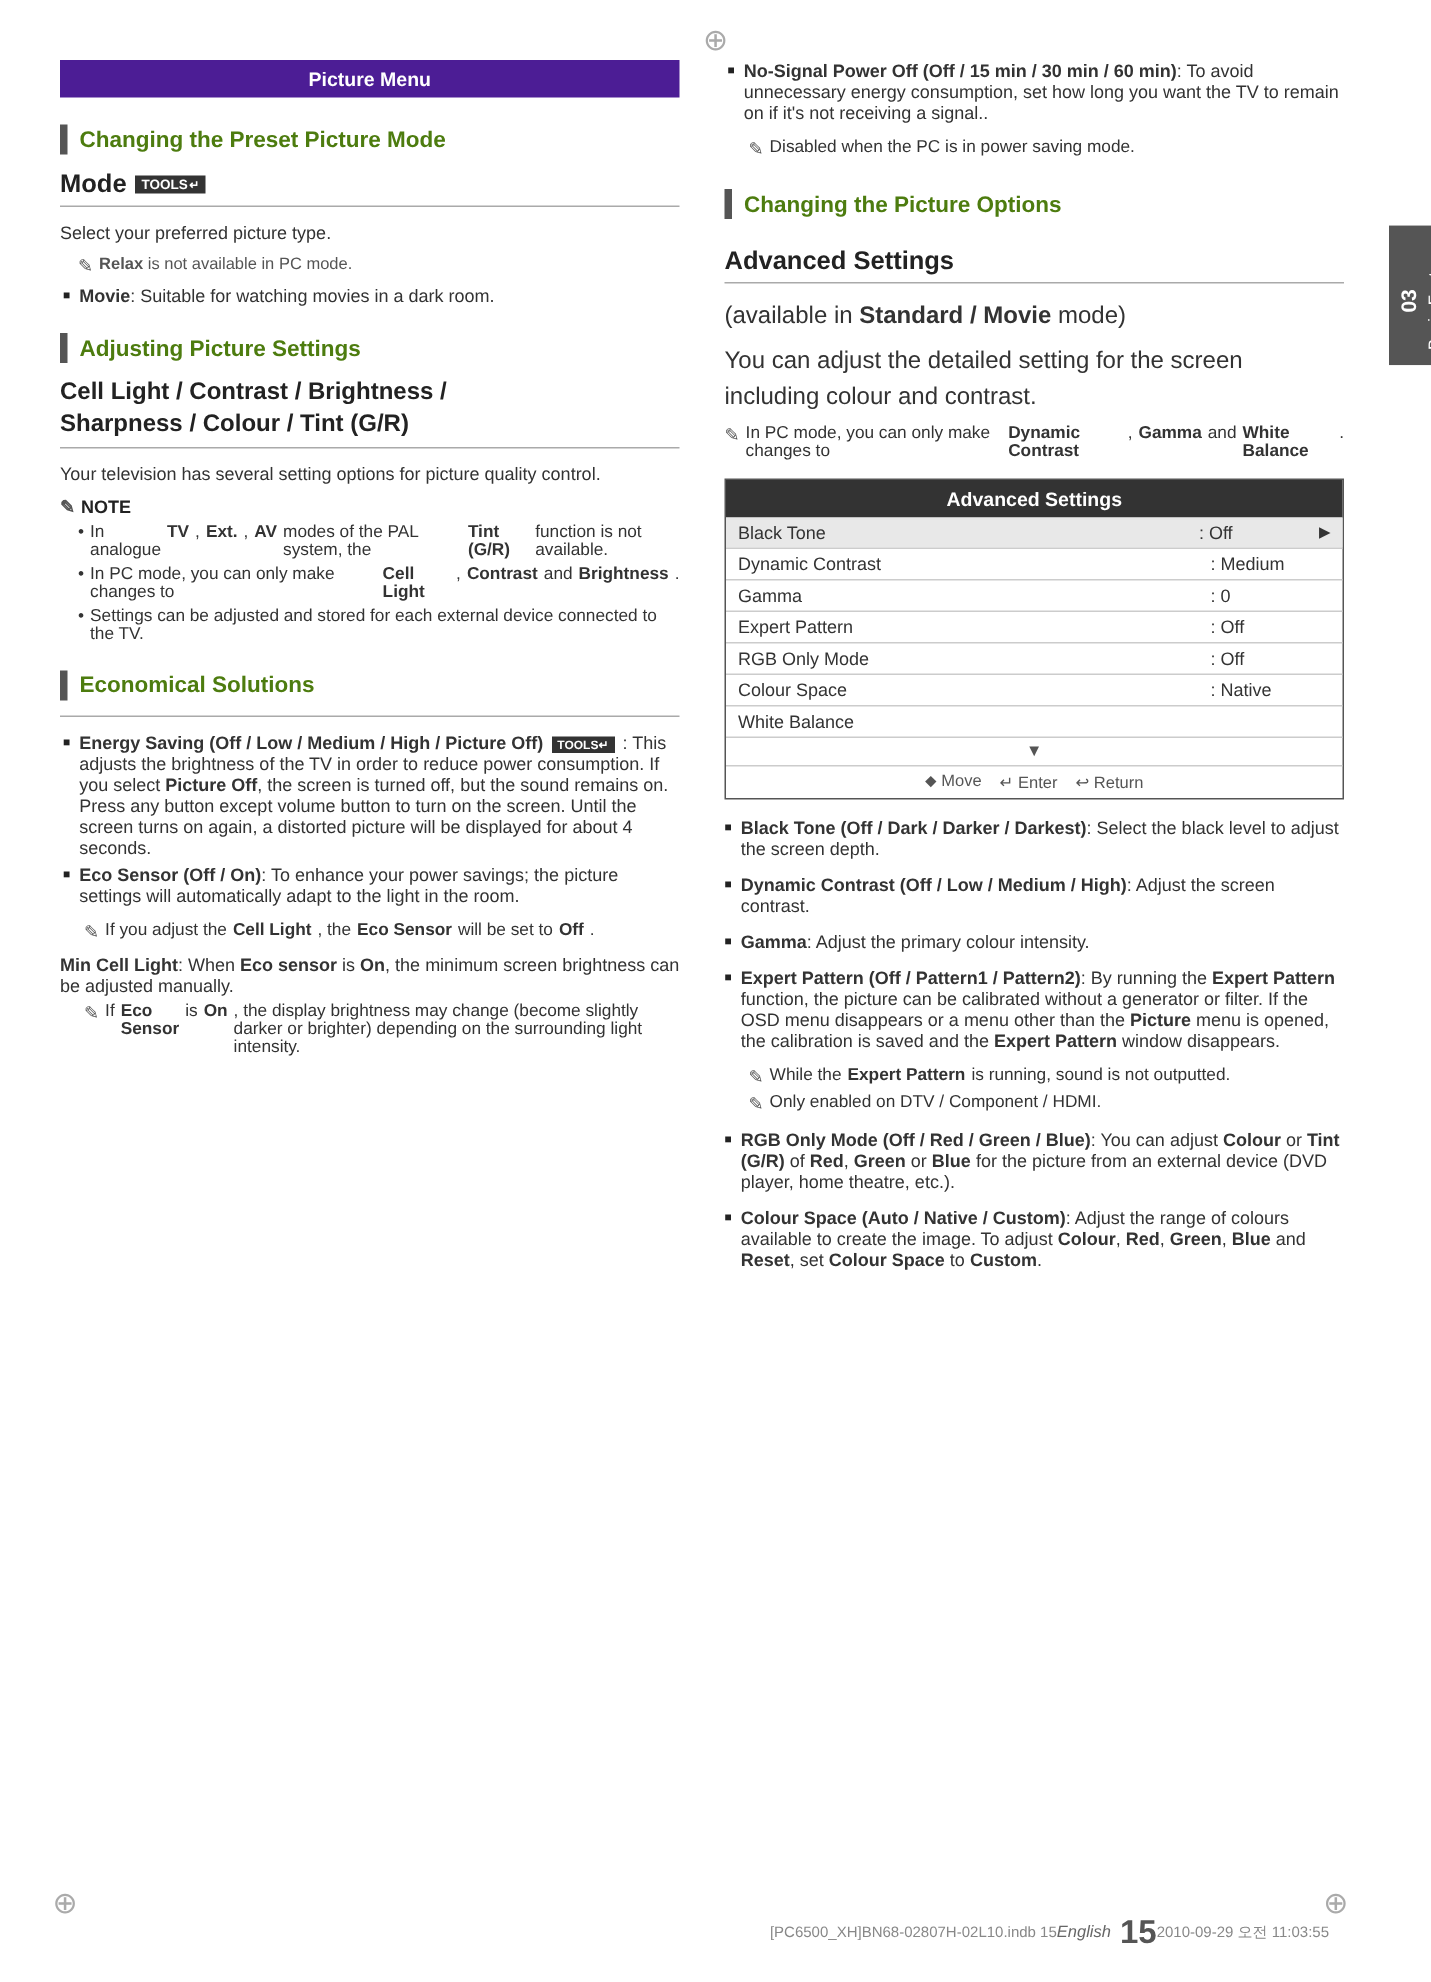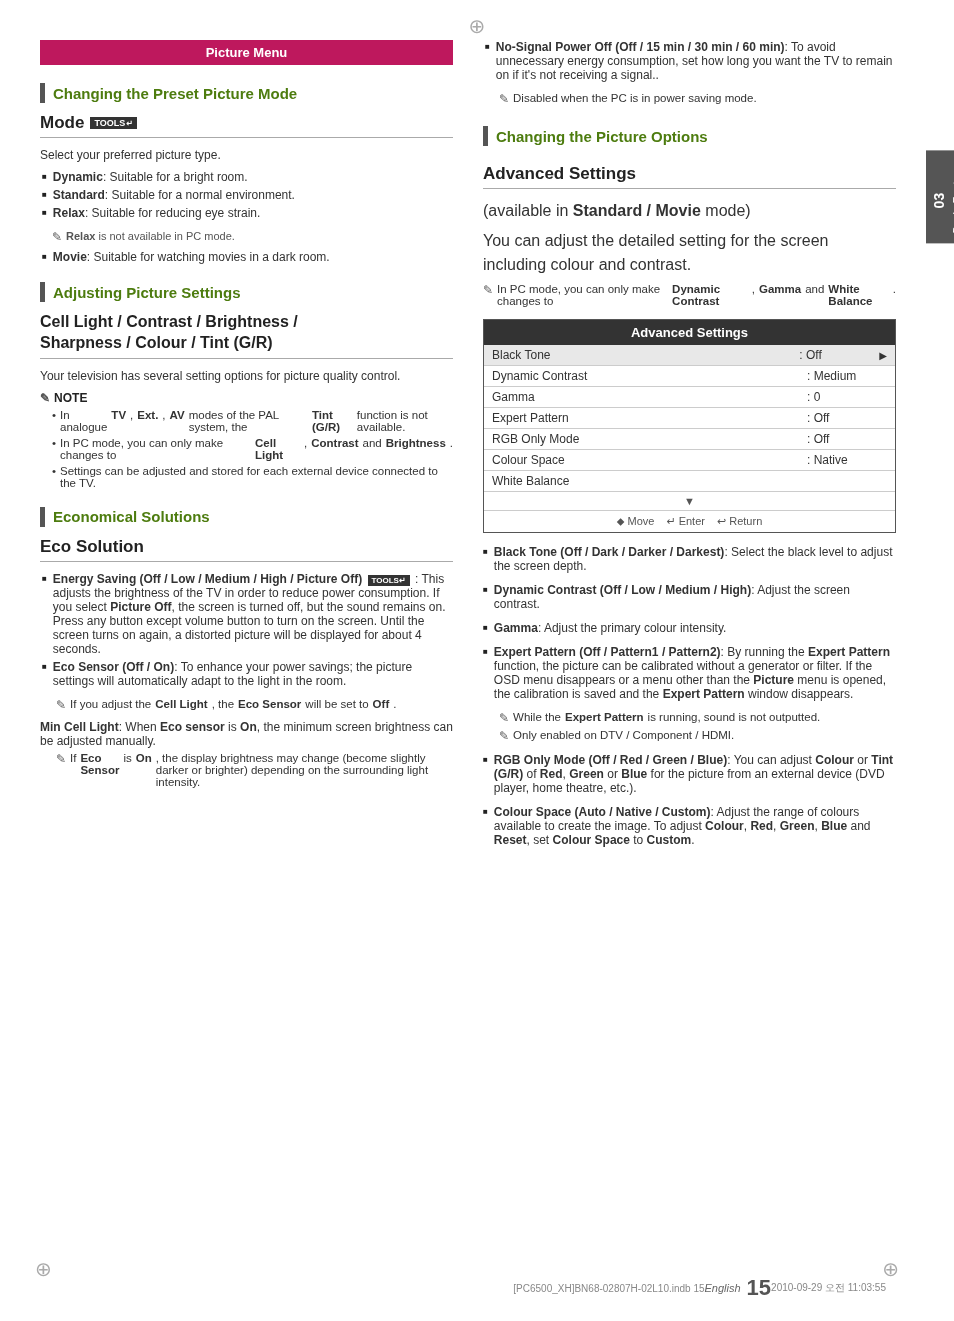--- a/index.html
+++ b/index.html
@@ -58,21 +58,21 @@
       max-width: 420px;
     }
 
     .right-col {
       flex: 1;
       max-width: 420px;
     }
 
     
     .section-title-box {
-      background: #be185d;
+      background: #4c1d95;
       color: #fff;
       text-align: center;
       font-size: 13px;
       font-weight: bold;
       padding: 5px 10px;
       margin-bottom: 18px;
     }
 
     
     .subsection-heading {
@@ -473,31 +473,20 @@
       <div class="mode-section">
         <div class="mode-title">
           <span>Mode</span>
           <span class="tools-badge">
             <span>TOOLS</span>
             <span class="arrow">↵</span>
           </span>
         </div>
         <hr class="divider-line">
         <p class="mode-desc">Select your preferred picture type.</p>
-        <ul class="bullet-list">
-          <li>
-              <span><strong>Dynamic</strong>: Suitable for a bright room.</span>
-            </li>
-          <li>
-              <span><strong>Standard</strong>: Suitable for a normal environment.</span>
-            </li>
-          <li>
-              <span><strong>Relax</strong>: Suitable for reducing eye strain.</span>
-            </li>
-        </ul>
         <div class="note-icon">
           <span><strong>Relax</strong> is not available in PC mode.</span>
         </div>
         <ul class="bullet-list">
           <li>
               <span><strong>Movie</strong>: Suitable for watching movies in a dark room.</span>
             </li>
         </ul>
       </div>
 
@@ -520,21 +509,20 @@
           </ul>
         </div>
       </div>
 
       <div class="subsection-heading">
         <div class="bar"></div>
         <h2>Economical Solutions</h2>
       </div>
 
       <div class="mode-section">
-        <div class="eco-title">Eco Solution</div>
         <hr class="eco-divider">
 
         <ul class="bullet-list">
           <li>
             <span>
               <strong>Energy Saving (Off / Low / Medium / High / Picture Off)</strong>
               <span class="tools-badge" style="font-size:8px; margin:0 2px;">TOOLS↵</span>
               : This adjusts the brightness of the TV in order to reduce power consumption. If you select <strong>Picture Off</strong>, the screen is turned off, but the sound remains on. Press any button except volume button to turn on the screen. Until the screen turns on again, a distorted picture will be displayed for about 4 seconds.
             </span>
           </li>

